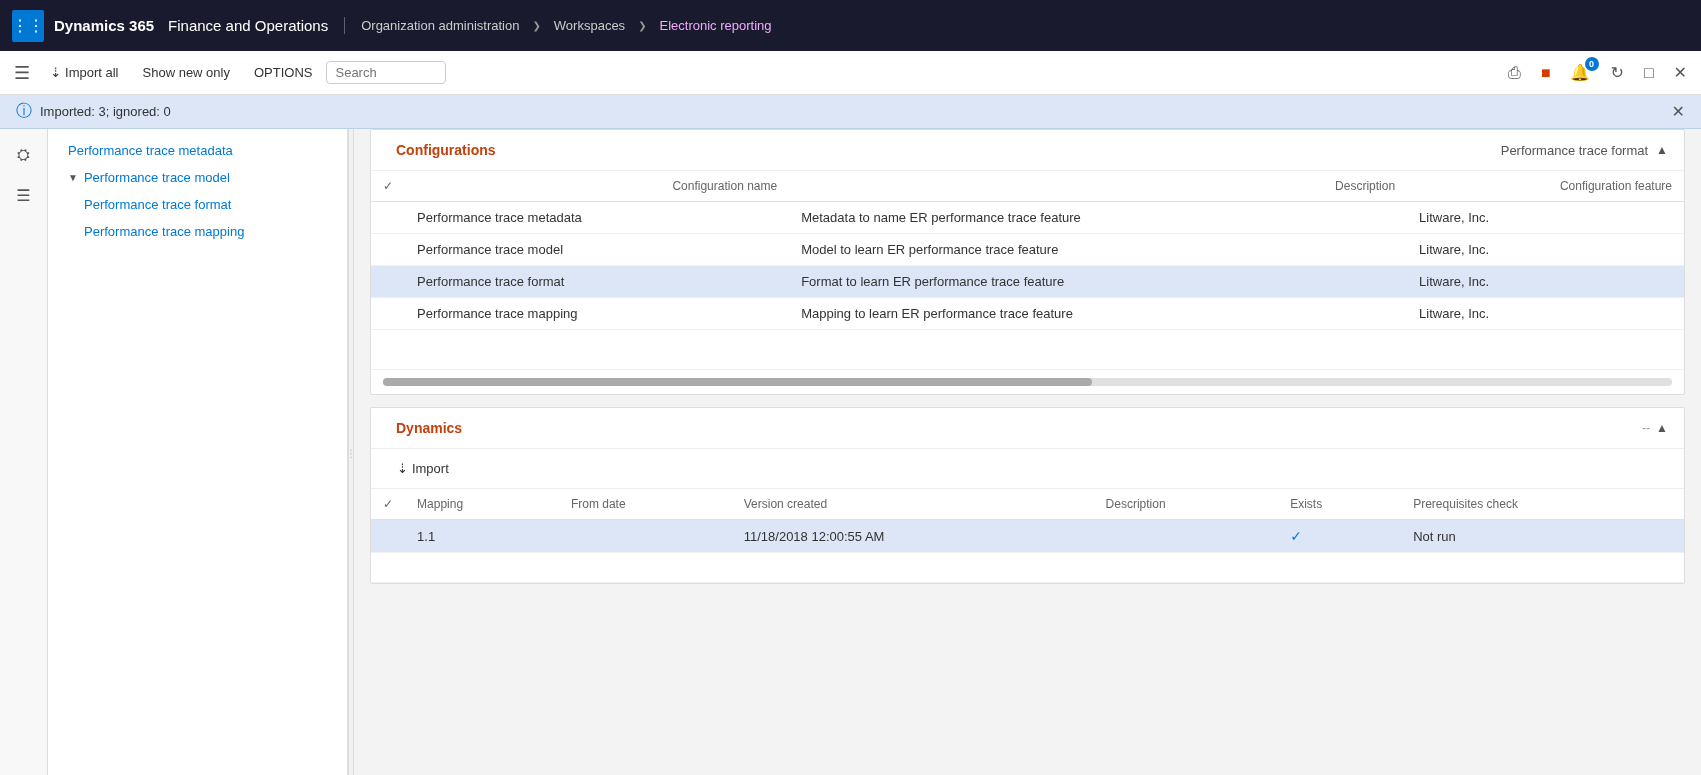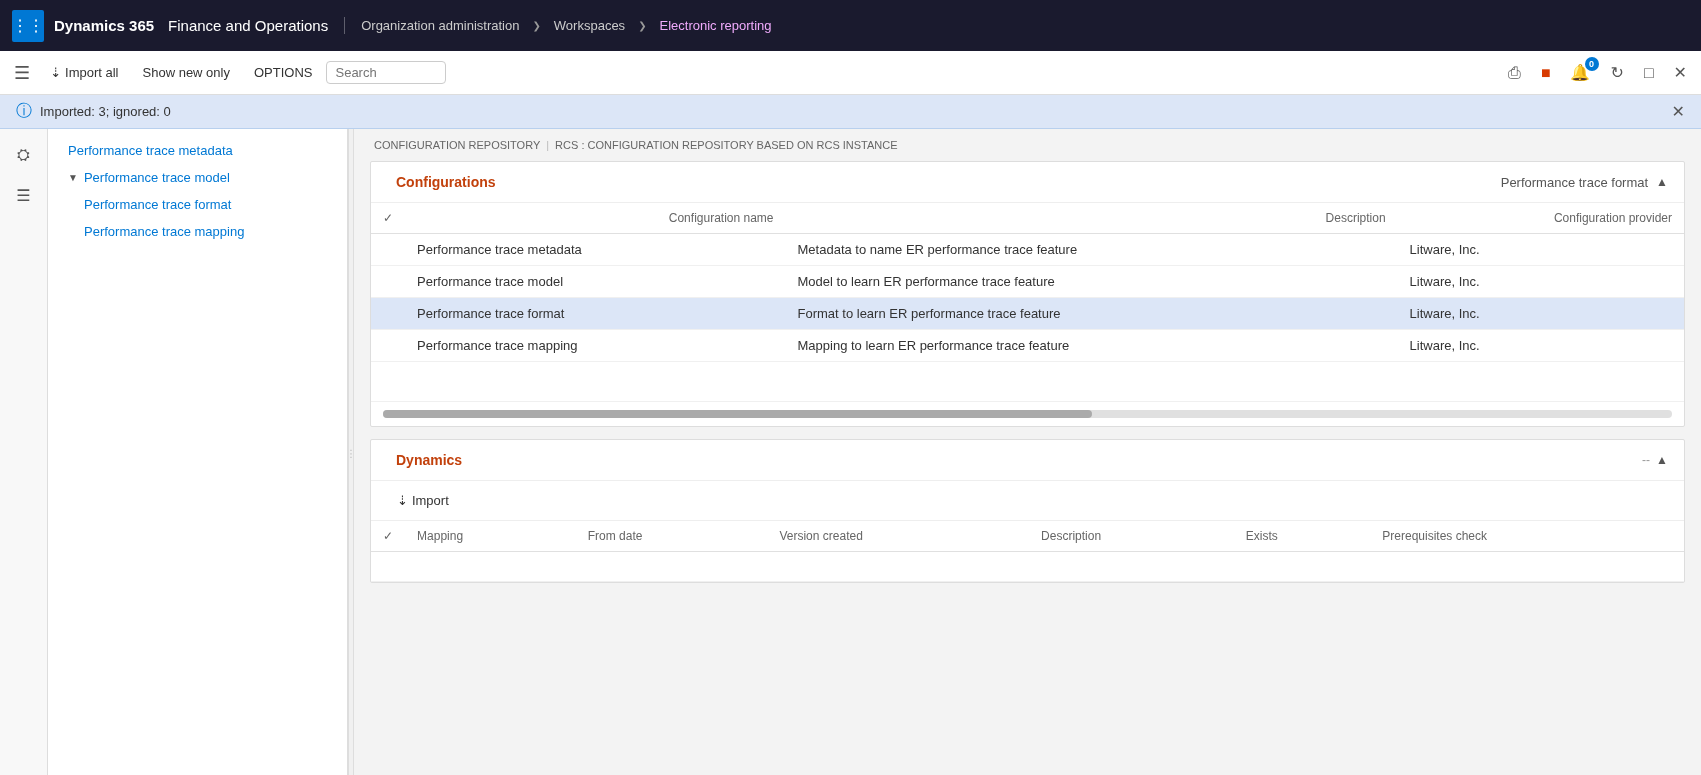--- a/index.html
+++ b/index.html
@@ -310,41 +310,36 @@
       <div class="tree-item-row">
         <span>Performance trace mapping</span>
       </div>
     </div>
   </div>
 
   <div class="resize-handle">⋮</div>
 
   <div class="main-content">
 
-    <div class="path-bar">
-      <span>CONFIGURATION REPOSITORY</span>
-      <span class="sep">|</span>
-      <span>RCS : CONFIGURATION REPOSITORY BASED ON RCS INSTANCE</span>
-    </div>
 
     <div class="panel">
       <div class="panel-header">
         <span class="panel-title">Configurations</span>
         <div class="panel-header-right">
           <span>Performance trace format</span>
           <span class="panel-collapse">▲</span>
         </div>
       </div>
       <table class="config-table">
         <thead>
           <tr>
             <th class="check-col"><span>✓</span></th>
             <th>Configuration name</th>
             <th>Description</th>
-            <th>Configuration provider</th>
+            <th>Configuration feature</th>
           </tr>
         </thead>
         <tbody>
           <tr>
             <td class="check-col"></td>
             <td>Performance trace metadata</td>
             <td>Metadata to name ER performance trace feature</td>
             <td>Litware, Inc.</td>
           </tr>
           <tr>
@@ -397,20 +392,29 @@
             <th style="width:32px;"><span>✓</span></th>
             <th>Mapping</th>
             <th>From date</th>
             <th>Version created</th>
             <th>Description</th>
             <th>Exists</th>
             <th>Prerequisites check</th>
           </tr>
         </thead>
         <tbody>
+          <tr class="selected">
+            <td></td>
+            <td>1.1</td>
+            <td></td>
+            <td>11/18/2018 12:00:55 AM</td>
+            <td></td>
+            <td><span class="check-icon">✓</span></td>
+            <td>Not run</td>
+          </tr>
           <tr>
             <td colspan="7" style="height:30px;"></td>
           </tr>
         </tbody>
       </table>
     </div>
 
   </div>
 </div>
 

